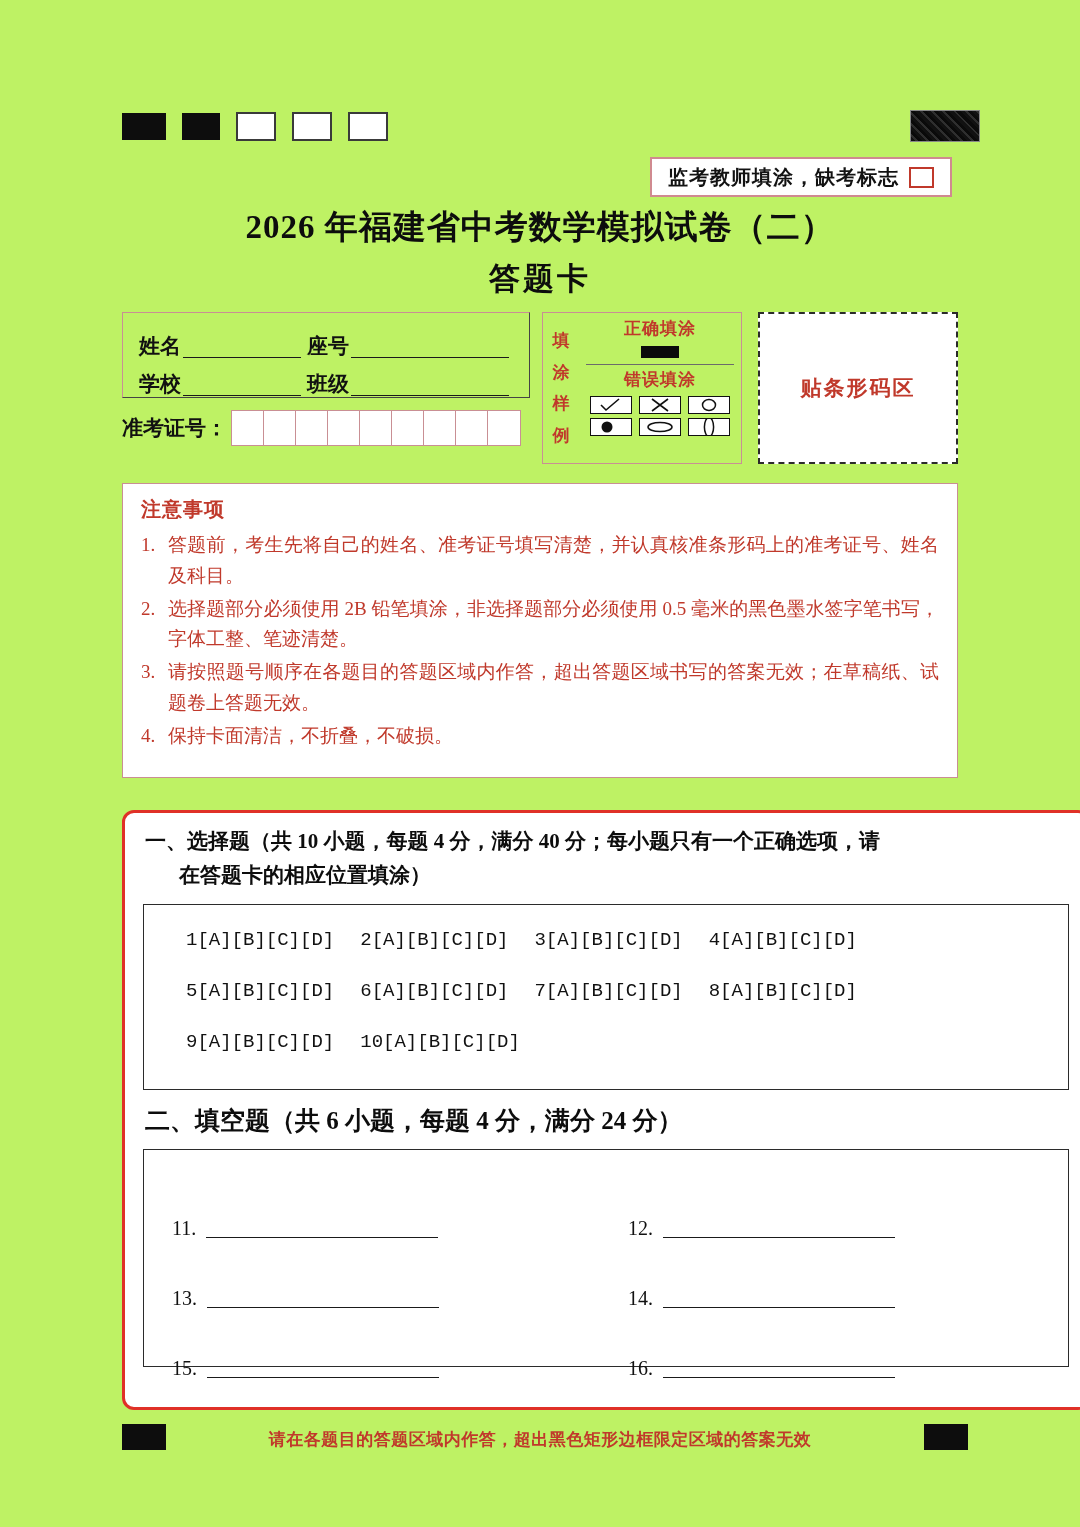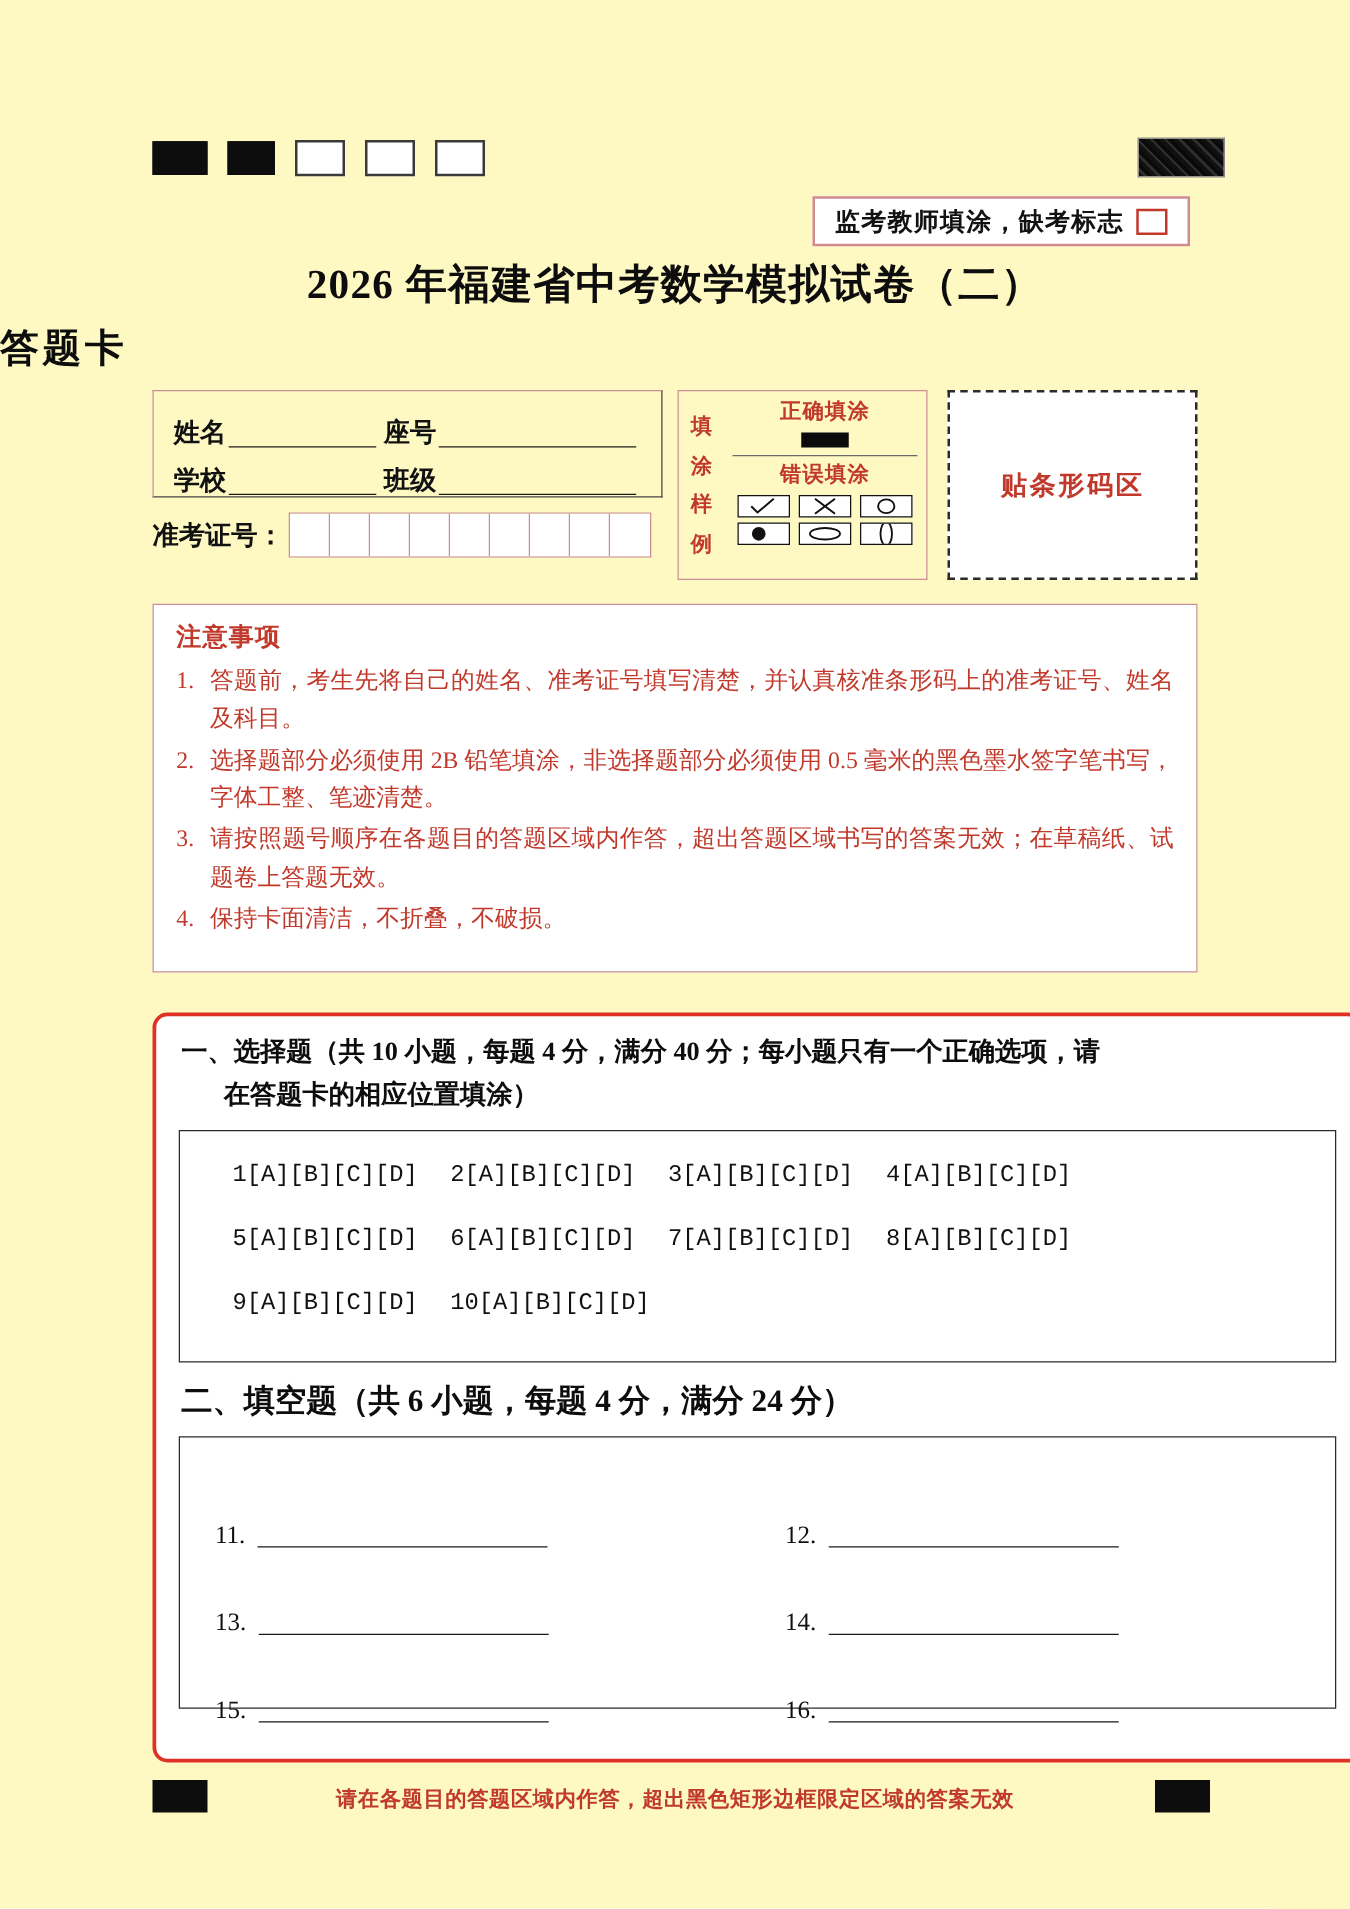--- a/index.html
+++ b/index.html
@@ -14,21 +14,21 @@
     font-family: "Liberation Serif", "DejaVu Serif", serif;
     color: #111;
     overflow: hidden;
   }
 
   .page {
     position: absolute;
     left: 0; top: 0;
     width: 1080px;
     height: 1527px;
-    background: #fef9c3;
+    background: #bef264;
   }
 
   
   .marks-row {
     position: absolute;
     left: 122px;
     top: 112px;
     display: flex;
     align-items: center;
     gap: 16px;
@@ -93,21 +93,21 @@
     text-align: center;
     font-size: 33px;
     font-weight: bold;
     letter-spacing: 1px;
     color: #0d0d0d;
   }
   .title-sub {
     position: absolute;
     left: 0; top: 258px;
     width: 1080px;
-    text-align: left;
+    text-align: center;
     font-size: 31px;
     font-weight: bold;
     letter-spacing: 3px;
     color: #0d0d0d;
   }
 
   
   .info-wrap {
     position: absolute;
     left: 122px;

